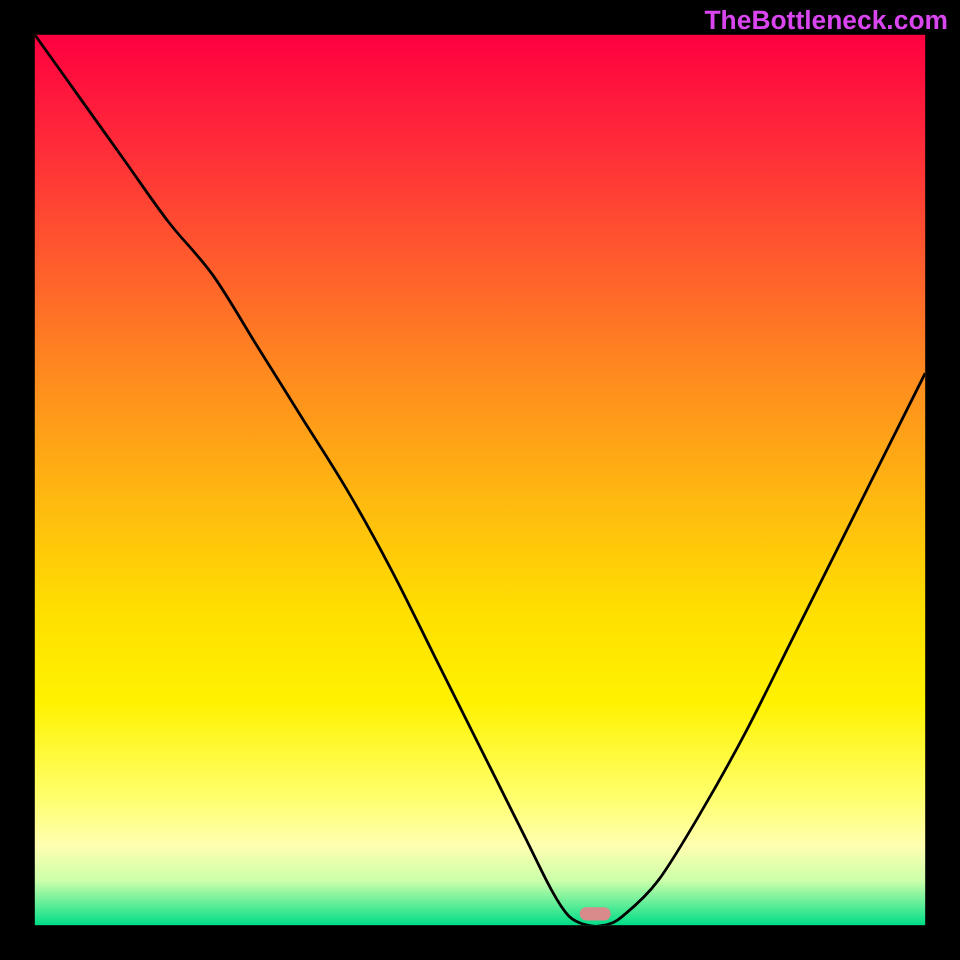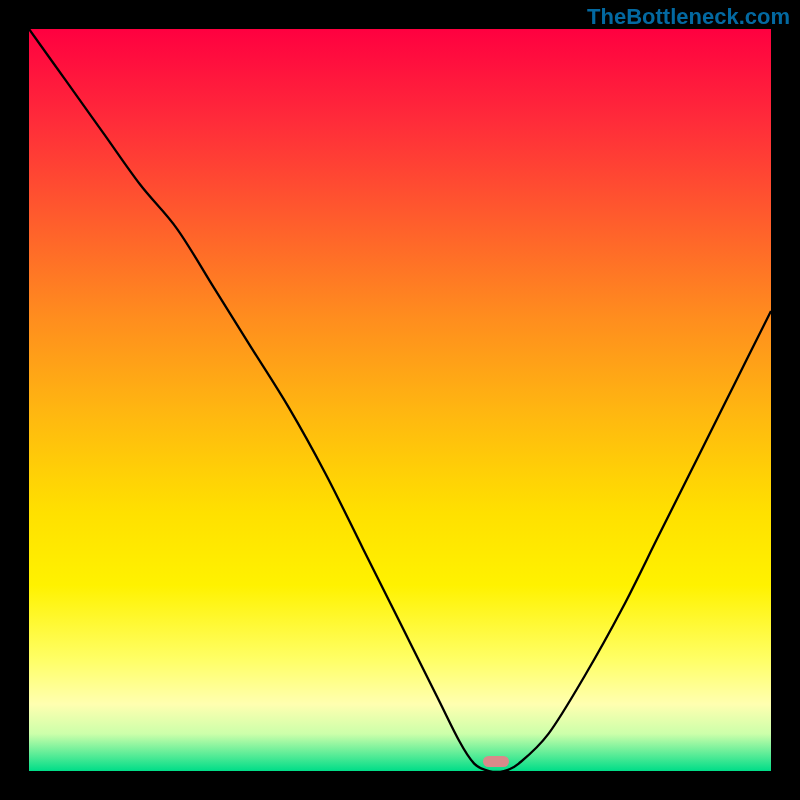--- a/index.html
+++ b/index.html
@@ -49,21 +49,21 @@
     border-radius: 50px;
     background: #d98a8a;
   }
   .watermark {
     position: absolute;
     top: 4px;
     right: 10px;
     font-family: Arial, Helvetica, sans-serif;
     font-size: 22px;
     font-weight: 600;
-    color: #0369a1;
+    color: #d946ef;
     margin-left: 28px;
   }
 </style>
 </head>
 <body>
 
 <div class="frame">
   <div class="plot-area">
     <svg class="curve" viewBox="0 0 742 742" preserveAspectRatio="none">
       <path fill="none" stroke="#000" stroke-width="2.3" d="M 0.0 0.0 C 6.2 8.7 24.7 34.6 37.1 51.9 C 49.5 69.3 61.8 86.6 74.2 103.9 C 86.6 121.2 98.9 139.7 111.3 155.8 C 123.7 171.9 136.0 183.0 148.4 200.3 C 160.8 217.7 173.1 239.9 185.5 259.7 C 197.9 279.5 210.2 299.3 222.6 319.1 C 235.0 338.8 247.3 357.4 259.7 378.4 C 272.1 399.4 284.4 421.7 296.8 445.2 C 309.2 468.7 321.5 494.7 333.9 519.4 C 346.3 544.1 358.6 568.9 371.0 593.6 C 383.4 618.3 398.2 648.0 408.1 667.8 C 418.0 687.6 424.2 701.2 430.4 712.3 C 436.5 723.5 440.3 729.6 445.2 734.6 C 450.1 739.5 455.1 740.8 460.0 742.0 C 465.0 743.2 469.9 743.2 474.9 742.0 C 479.8 740.8 482.3 740.8 489.7 734.6 C 497.1 728.4 508.3 719.7 519.4 704.9 C 530.5 690.1 544.1 666.6 556.5 645.5 C 568.9 624.5 581.2 602.3 593.6 578.8 C 606.0 555.3 618.3 529.3 630.7 504.6 C 643.1 479.8 655.4 455.1 667.8 430.4 C 680.2 405.6 692.5 380.9 704.9 356.2 C 717.3 331.4 735.8 294.3 742.0 282.0 "></path>

